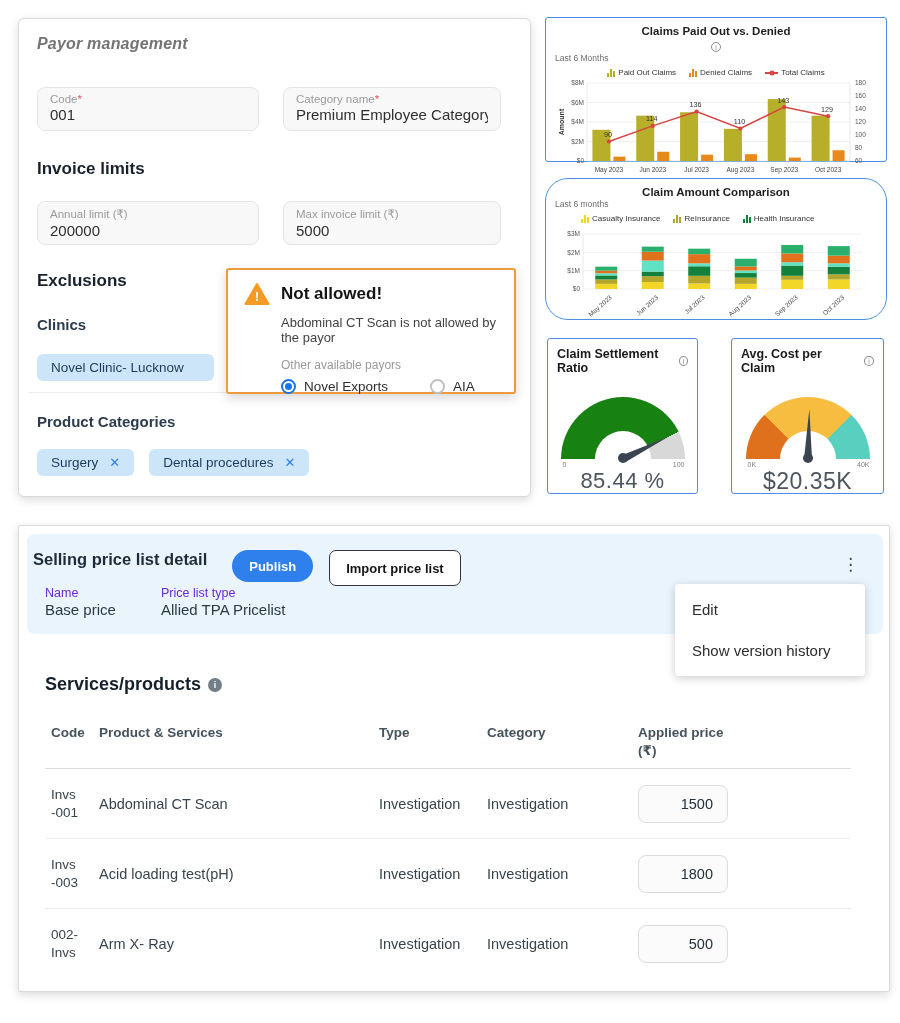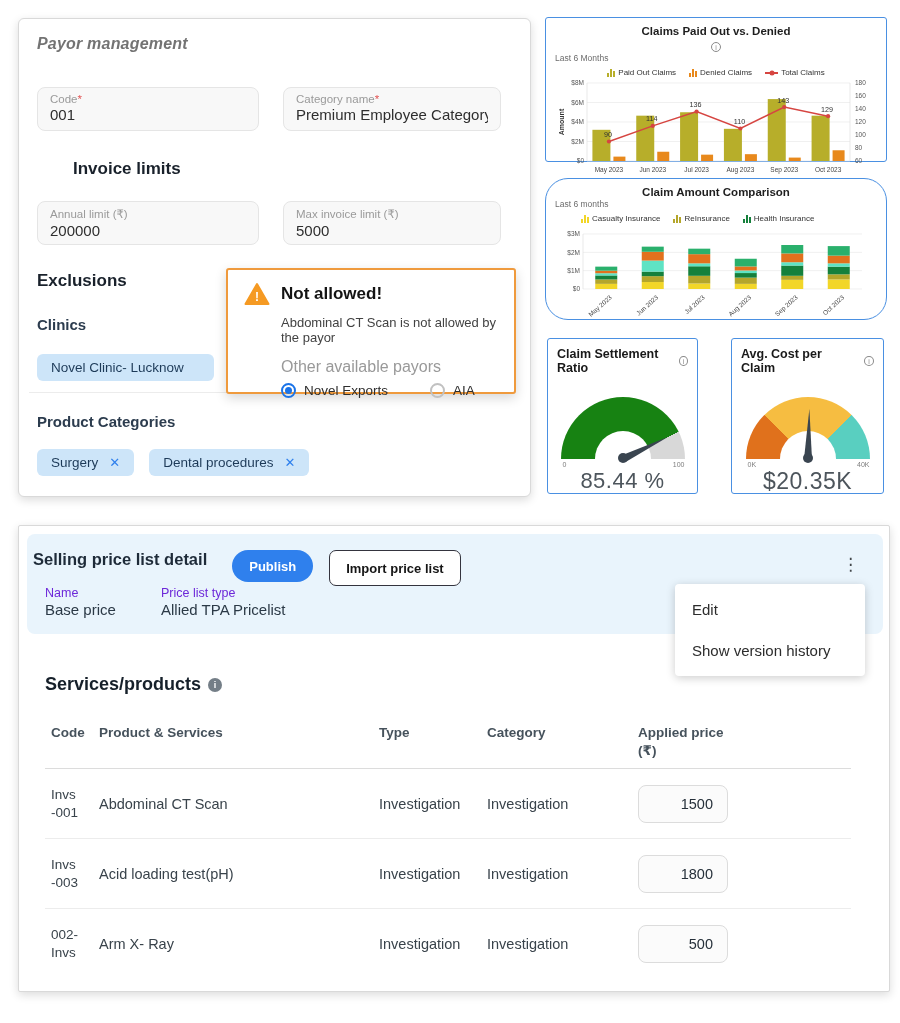--- a/index.html
+++ b/index.html
@@ -20,21 +20,21 @@
           padding:6px 14px; border-radius:6px; white-space:nowrap; }
   .chip .x { color:#2f80ed; font-size:13px; font-weight:700; cursor:pointer; }
   .divider { position:absolute; left:10px; width:484px; height:1px; background:#ececec; }
 
   
   #popup { position:absolute; left:207px; top:249px; width:290px; height:126px; background:#fff;
            border:2px solid #ef9a3d; border-radius:3px; box-shadow:0 4px 12px rgba(0,0,0,.16); z-index:6; padding:12px 16px; }
   .popup-head { display:flex; align-items:center; gap:11px; }
   .popup-title { font-size:17px; font-weight:700; color:#141414; }
   .popup-msg { margin:9px 0 0 37px; font-size:13px; color:#424242; }
-  .popup-sub { margin:13px 0 0 37px; font-size:16px; color:#999; }
+  .popup-sub { margin:13px 0 0 37px; font-size:12px; color:#999; }
   .radio-row { margin:7px 0 0 37px; display:flex; gap:42px; }
   .radio { display:flex; align-items:center; gap:8px; font-size:13.5px; color:#2e2e2e; cursor:pointer; }
   .rb { width:15px; height:15px; border-radius:50%; border:2px solid #c1c1c1; position:relative; flex:0 0 auto; }
   .rb.sel { border-color:#1a73e8; }
   .rb.sel::after { content:''; position:absolute; inset:2px; background:#1a73e8; border-radius:50%; }
 
   
   .chart-card { position:absolute; background:#fff; border:1.5px solid #4a90e2; border-radius:3px; padding:7px 9px; }
   #card1 { left:545px; top:17px; width:342px; height:145px; }
   #card2 { left:545px; top:178px; width:342px; height:142px;border-radius:23px; }
@@ -109,21 +109,21 @@
 
     <div class="field" style="left:18px; top:68px; width:222px;">
       <div class="flabel"><span>Code</span><span class="req">*</span></div>
       <div class="fvalue">001</div>
     </div>
     <div class="field" style="left:264px; top:68px; width:218px;">
       <div class="flabel"><span>Category name</span><span class="req">*</span></div>
       <div class="fvalue">Premium Employee Category</div>
     </div>
 
-    <h2 class="sec-head" style="left:18px; top:140px;margin-left:36px;">Invoice limits</h2>
+    <h2 class="sec-head" style="left:18px; top:140px;">Invoice limits</h2>
 
     <div class="field" style="left:18px; top:182px; width:222px;">
       <div class="flabel">Annual limit (₹)</div>
       <div class="fvalue">200000</div>
     </div>
     <div class="field" style="left:264px; top:182px; width:218px;">
       <div class="flabel">Max invoice limit (₹)</div>
       <div class="fvalue">5000</div>
     </div>
 

